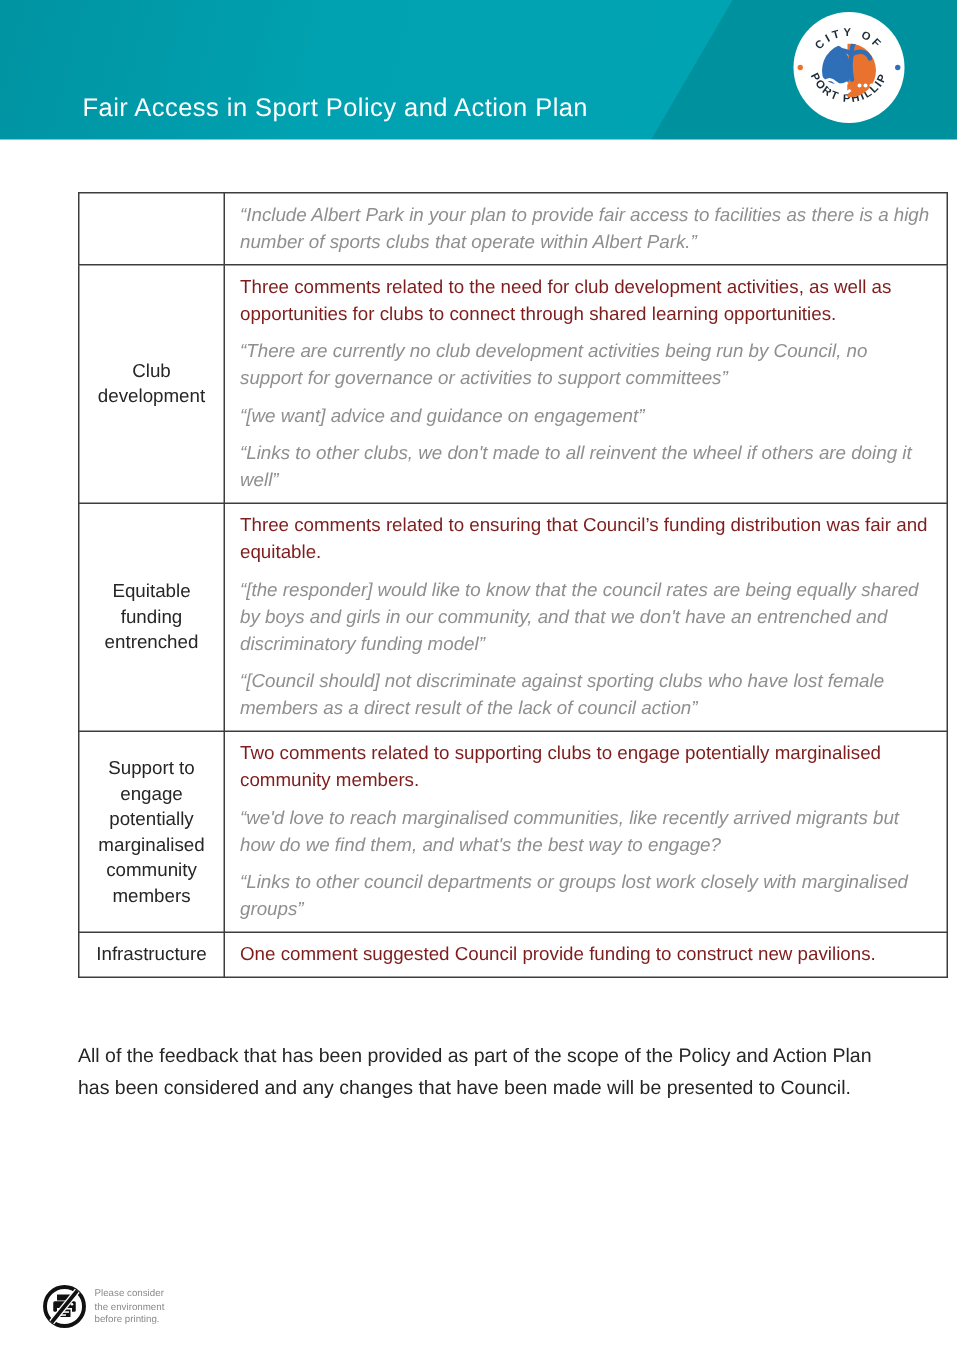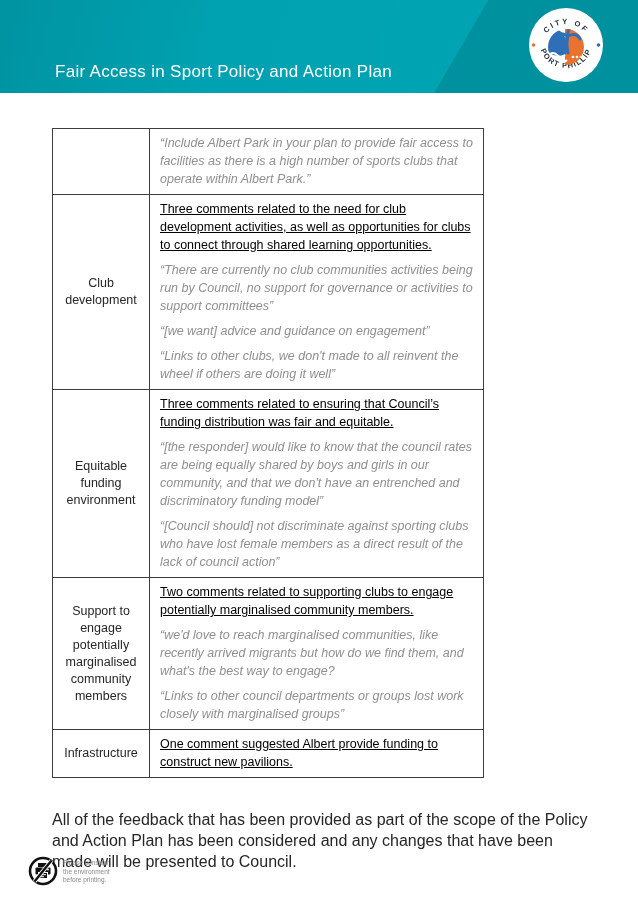--- a/index.html
+++ b/index.html
@@ -19,36 +19,36 @@
     clip-path:polygon(42% 0, 100% 0, 100% 100%, 21% 100%);
   }
   .header-title {
     position:absolute; left:55px; top:62px;
     color:#ffffff; font-size:17px; letter-spacing:0.3px; font-weight:400;
   }
   .logo { position:absolute; top:7px; right:34px; width:76px; height:76px; }
 
   
   .content { position:absolute; top:128px; left:52px; width:536px; }
-  table.fb { border-collapse:collapse; width:432px; table-layout:fixed; }
+  table.fb { border-collapse:collapse; width:580px; table-layout:fixed; }
   table.fb td { border:1px solid #3d3d3d; vertical-align:middle; }
   td.lbl {
     width:97px; text-align:center; color:#262626;
     font-size:12.5px; line-height:17px; padding:4px 6px;
   }
   td.cnt { padding:5px 10px 6px 10px; }
   td.cnt p { font-size:12.5px; line-height:18px; }
   td.cnt p + p { margin-top:7px; }
-  p.stmt { color:#000000; font-style:normal;text-decoration:underline; }
+  p.stmt { color:#7f1d1d; font-style:normal; }
   p.quote { color:#8f8f8f; font-style:italic; }
 
   
   .closing {
-    margin-top:31px; width:536px;
-    color:#262626; font-size:16px; line-height:21px;
+    margin-top:41px; width:536px;
+    color:#262626; font-size:13px; line-height:21px;
   }
 
   
   .footer-icon { position:absolute; left:28px; top:856px; width:30px; height:30px; }
   .print-notice {
     position:absolute; left:63px; top:859px;
     color:#8a8a8a; font-size:6.5px; line-height:8.5px;
   }
   .page-number {
     position:absolute; left:577px; top:876px;
@@ -105,45 +105,45 @@
           <tr>
         <td class="lbl"></td>
         <td class="cnt">
           <p class="quote">“Include Albert Park in your plan to provide fair access to facilities as there is a high number of sports clubs that operate within Albert Park.”</p>
         </td>
       </tr>
       <tr>
         <td class="lbl">Club development</td>
         <td class="cnt">
           <p class="stmt">Three comments related to the need for club development activities, as well as opportunities for clubs to connect through shared learning opportunities.</p>
-          <p class="quote">“There are currently no club communities activities being run by Council, no support for governance or activities to support committees”</p>
+          <p class="quote">“There are currently no club development activities being run by Council, no support for governance or activities to support committees”</p>
           <p class="quote">“[we want] advice and guidance on engagement”</p>
           <p class="quote">“Links to other clubs, we don't made to all reinvent the wheel if others are doing it well”</p>
         </td>
       </tr>
       <tr>
-        <td class="lbl">Equitable funding environment</td>
+        <td class="lbl">Equitable funding entrenched</td>
         <td class="cnt">
           <p class="stmt">Three comments related to ensuring that Council’s funding distribution was fair and equitable.</p>
           <p class="quote">“[the responder] would like to know that the council rates are being equally shared by boys and girls in our community, and that we don't have an entrenched and discriminatory funding model”</p>
           <p class="quote">“[Council should] not discriminate against sporting clubs who have lost female members as a direct result of the lack of council action”</p>
         </td>
       </tr>
       <tr>
         <td class="lbl">Support to engage potentially marginalised community members</td>
         <td class="cnt">
           <p class="stmt">Two comments related to supporting clubs to engage potentially marginalised community members.</p>
           <p class="quote">“we'd love to reach marginalised communities, like recently arrived migrants but how do we find them, and what's the best way to engage?</p>
           <p class="quote">“Links to other council departments or groups lost work closely with marginalised groups”</p>
         </td>
       </tr>
       <tr>
         <td class="lbl">Infrastructure</td>
         <td class="cnt">
-          <p class="stmt">One comment suggested Albert provide funding to construct new pavilions.</p>
+          <p class="stmt">One comment suggested Council provide funding to construct new pavilions.</p>
         </td>
       </tr>
     </tbody>
       </table>
 
     <p class="closing">All of the feedback that has been provided as part of the scope of the Policy and Action Plan has been considered and any changes that have been made will be presented to Council.</p>
   </div>
 
   <div class="footer-icon">
     <svg viewBox="0 0 30 30" width="30" height="30">

